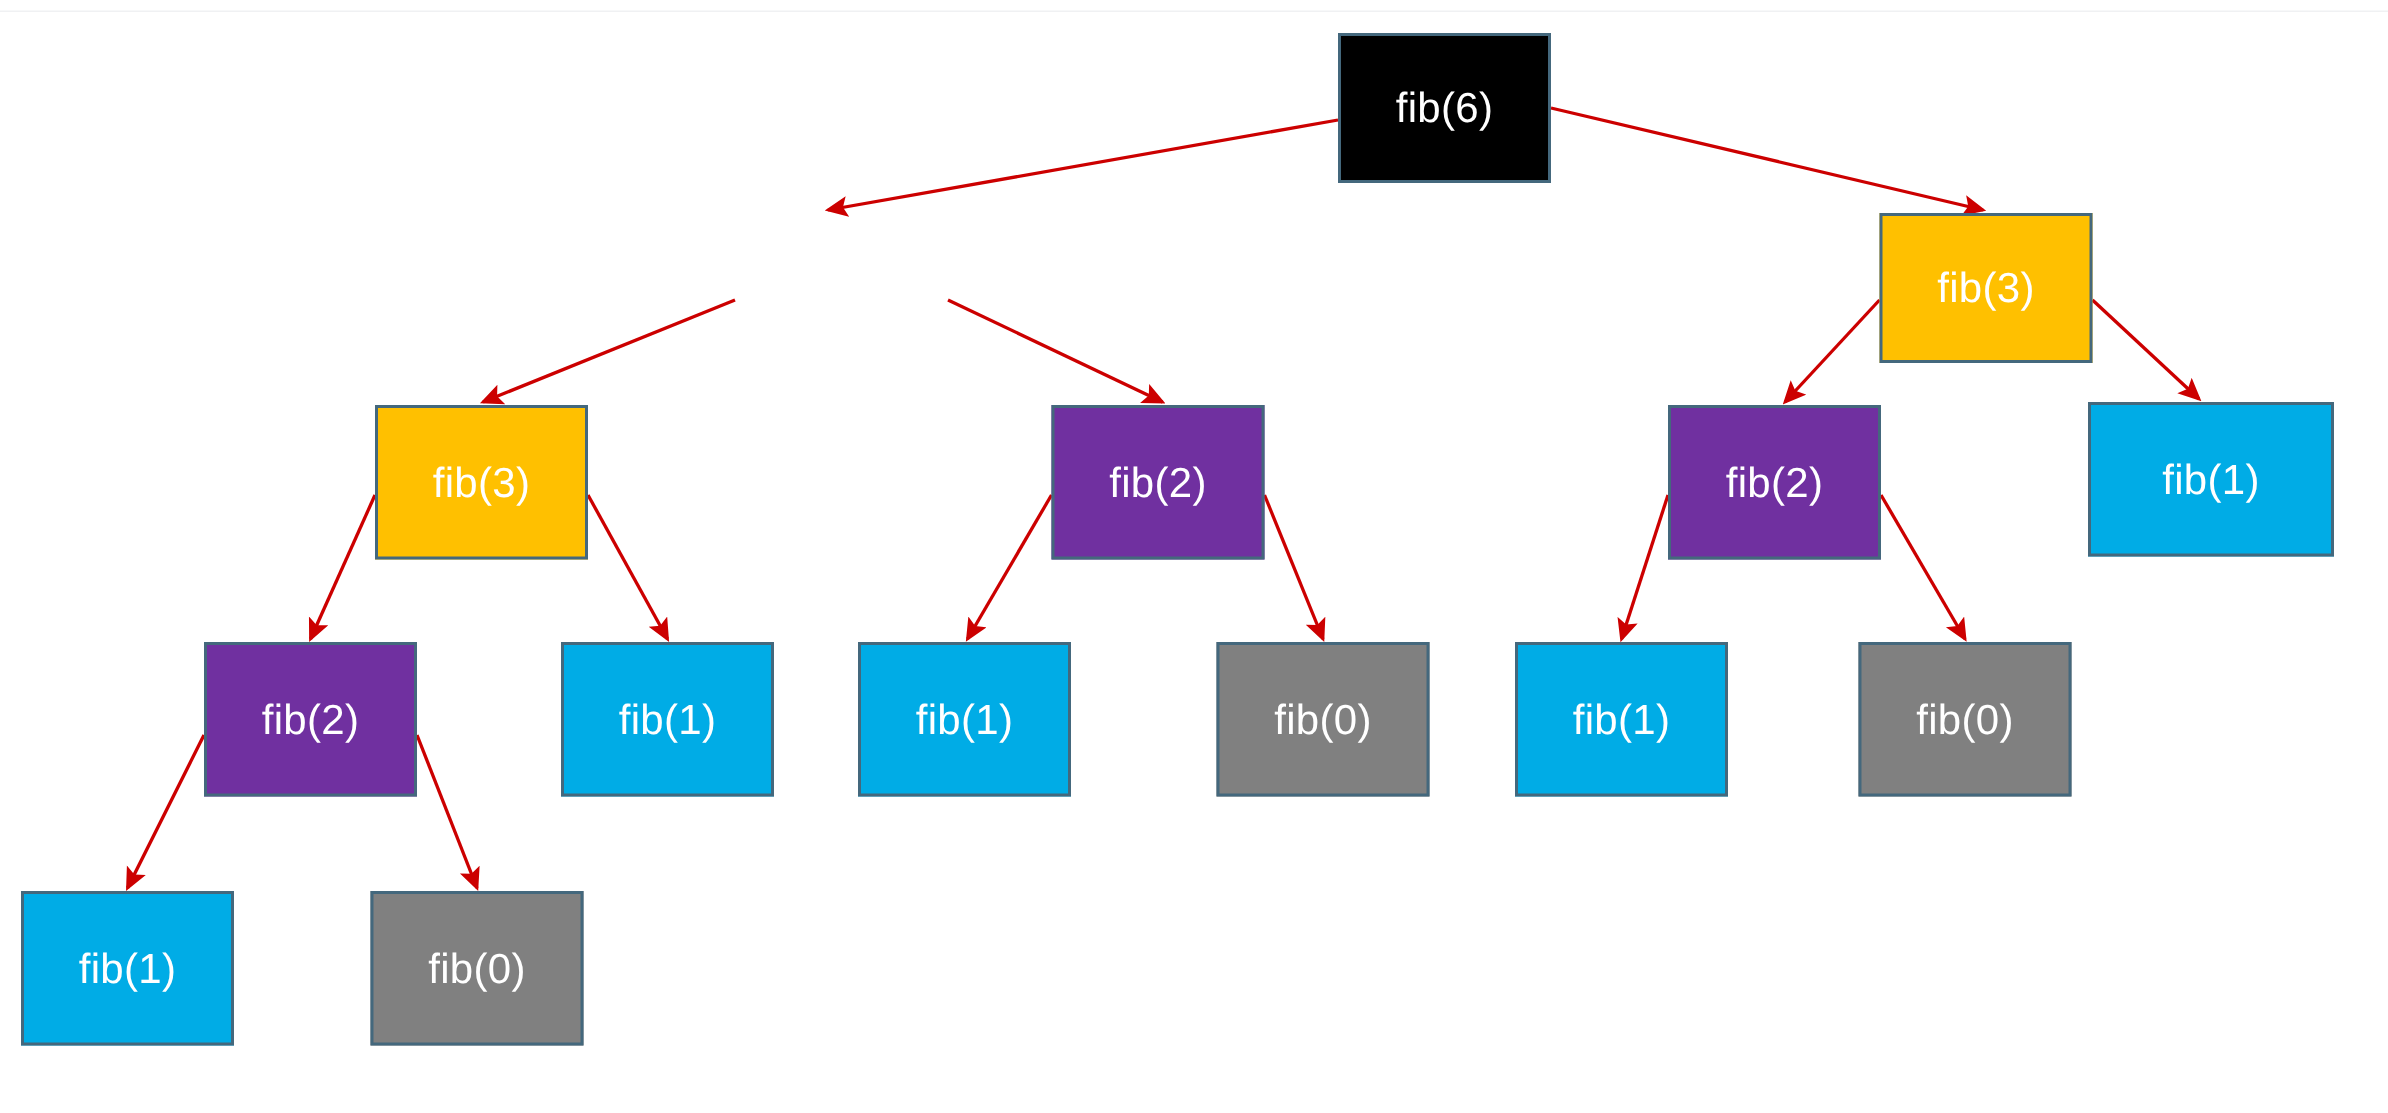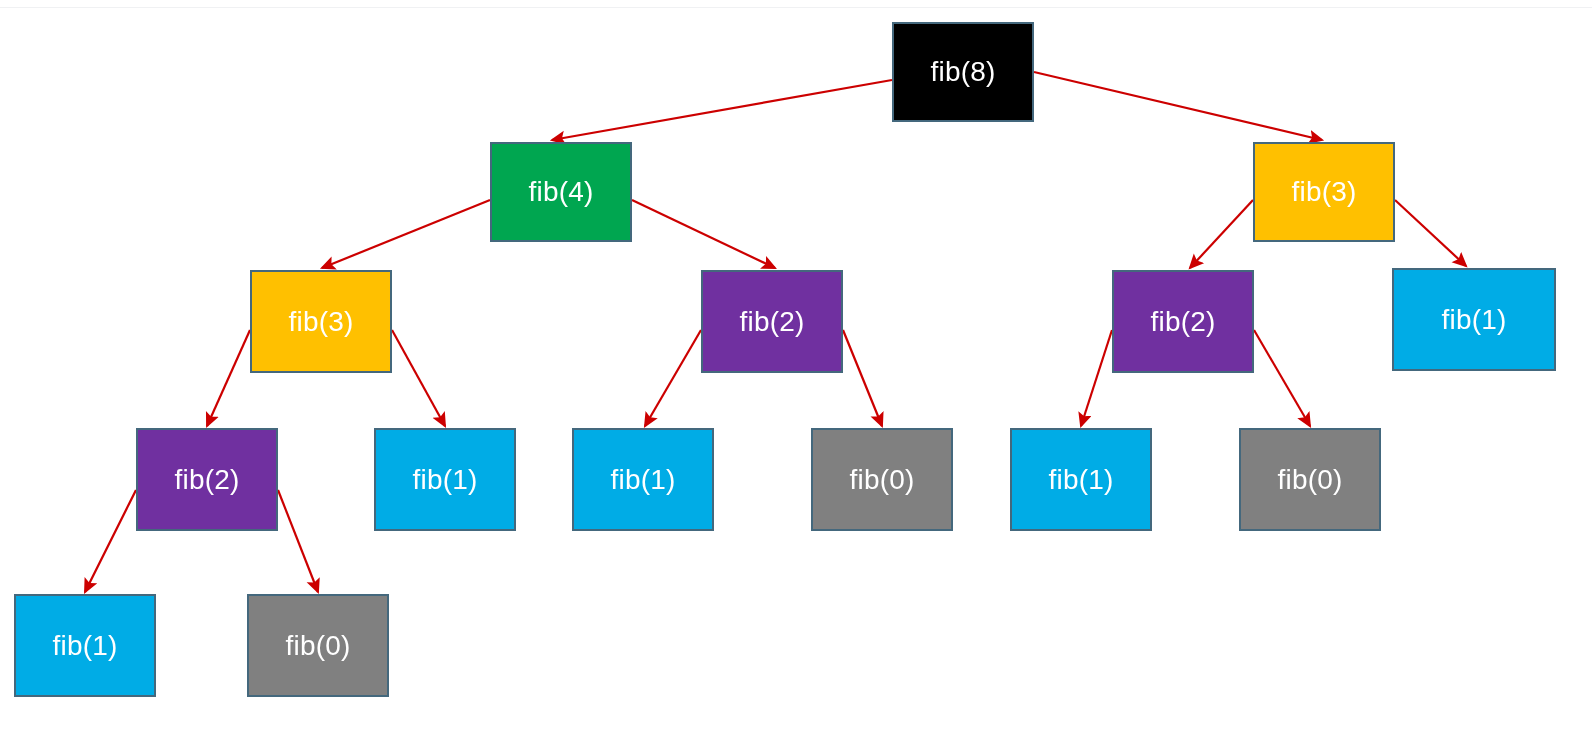--- a/index.html
+++ b/index.html
@@ -85,24 +85,21 @@
         <line x1="843" y1="330" x2="882" y2="426" stroke="#cc0000" stroke-width="2.2" marker-end="url(#arrowhead)"></line>
         <line x1="1112" y1="330" x2="1081" y2="426" stroke="#cc0000" stroke-width="2.2" marker-end="url(#arrowhead)"></line>
         <line x1="1254" y1="330" x2="1310" y2="426" stroke="#cc0000" stroke-width="2.2" marker-end="url(#arrowhead)"></line>
         <line x1="136" y1="490" x2="85" y2="592" stroke="#cc0000" stroke-width="2.2" marker-end="url(#arrowhead)"></line>
         <line x1="278" y1="490" x2="318" y2="592" stroke="#cc0000" stroke-width="2.2" marker-end="url(#arrowhead)"></line>
       </g>
   </svg>
 
   <div id="node-layer">
       <div class="node" style="left: 892px; top: 22px; width: 142px; height: 100px; background: rgb(0, 0, 0); border-color: rgb(68, 104, 125);">
-        <span class="node-label" style="color: rgb(255, 255, 255);">fib(8)</span>
-      </div>
-      <div class="node" style="left: 490px; top: 142px; width: 142px; height: 100px; background: rgb(0, 166, 80); border-color: rgb(68, 104, 125);">
-        <span class="node-label" style="color: rgb(255, 255, 255);">fib(4)</span>
+        <span class="node-label" style="color: rgb(255, 255, 255);">fib(6)</span>
       </div>
       <div class="node" style="left: 1253px; top: 142px; width: 142px; height: 100px; background: rgb(255, 192, 0); border-color: rgb(68, 104, 125);">
         <span class="node-label" style="color: rgb(255, 255, 255);">fib(3)</span>
       </div>
       <div class="node" style="left: 250px; top: 270px; width: 142px; height: 103px; background: rgb(255, 192, 0); border-color: rgb(68, 104, 125);">
         <span class="node-label" style="color: rgb(255, 255, 255);">fib(3)</span>
       </div>
       <div class="node" style="left: 701px; top: 270px; width: 142px; height: 103px; background: rgb(112, 48, 160); border-color: rgb(68, 104, 125);">
         <span class="node-label" style="color: rgb(255, 255, 255);">fib(2)</span>
       </div>

